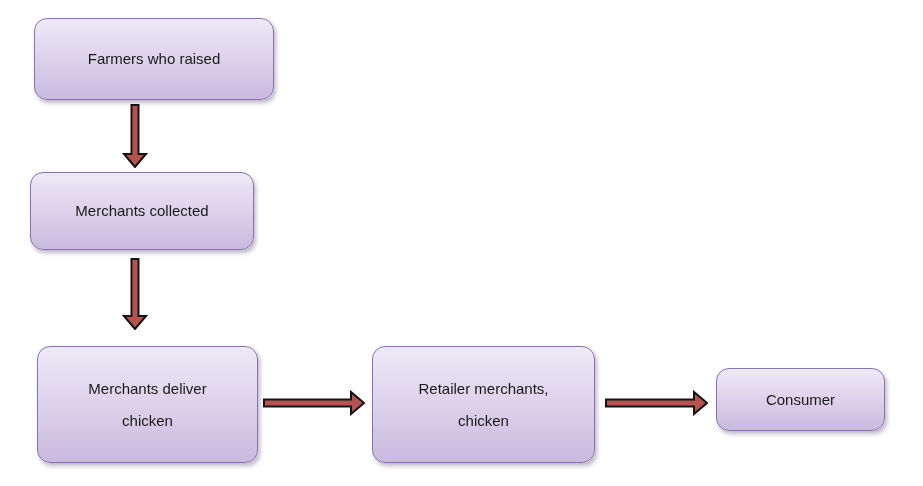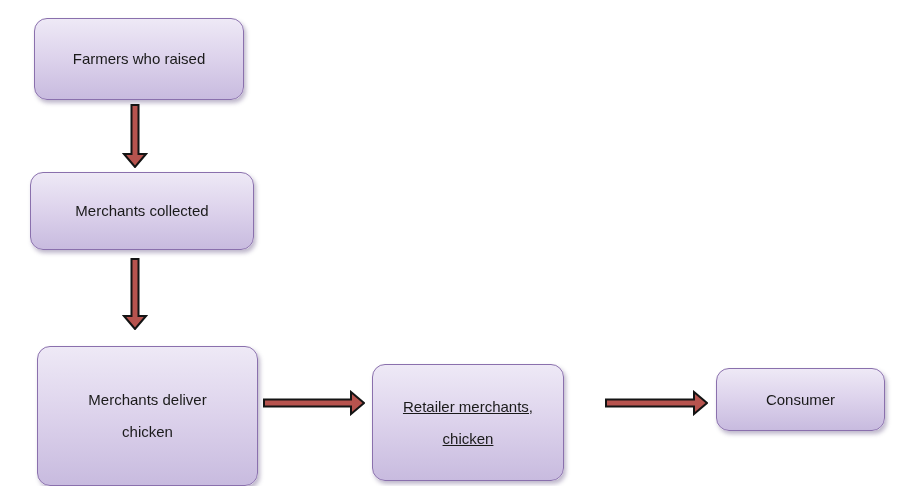--- a/index.html
+++ b/index.html
@@ -31,24 +31,24 @@
     justify-content: center;
     text-align: center;
     color: var(--text, #1a1a1a);
     font-size: 15px;
     line-height: 32px;
   }
   .node .line {
     display: block;
     white-space: nowrap;
   }
-  #node-farmers            { left: 34px;  top: 18px;  width: 210px; height: 82px; }
+  #node-farmers            { left: 34px;  top: 18px;  width: 240px; height: 82px; }
   #node-merchants-collected{ left: 30px;  top: 172px; width: 224px; height: 78px; }
-  #node-merchants-deliver  { left: 37px;  top: 346px; width: 221px; height: 140px; }
-  #node-retailer-merchants { left: 372px; top: 364px; width: 192px; height: 117px; text-decoration: underline; }
+  #node-merchants-deliver  { left: 37px;  top: 346px; width: 221px; height: 117px; }
+  #node-retailer-merchants { left: 372px; top: 346px; width: 223px; height: 117px; }
   #node-consumer           { left: 716px; top: 368px; width: 169px; height: 63px; }
 
   .arrow {
     position: absolute;
     display: block;
   }
   .arrow polygon {
     fill: var(--arrow-fill, #b7534e);
     stroke: var(--arrow-outline, #141414);
     stroke-width: 2;

